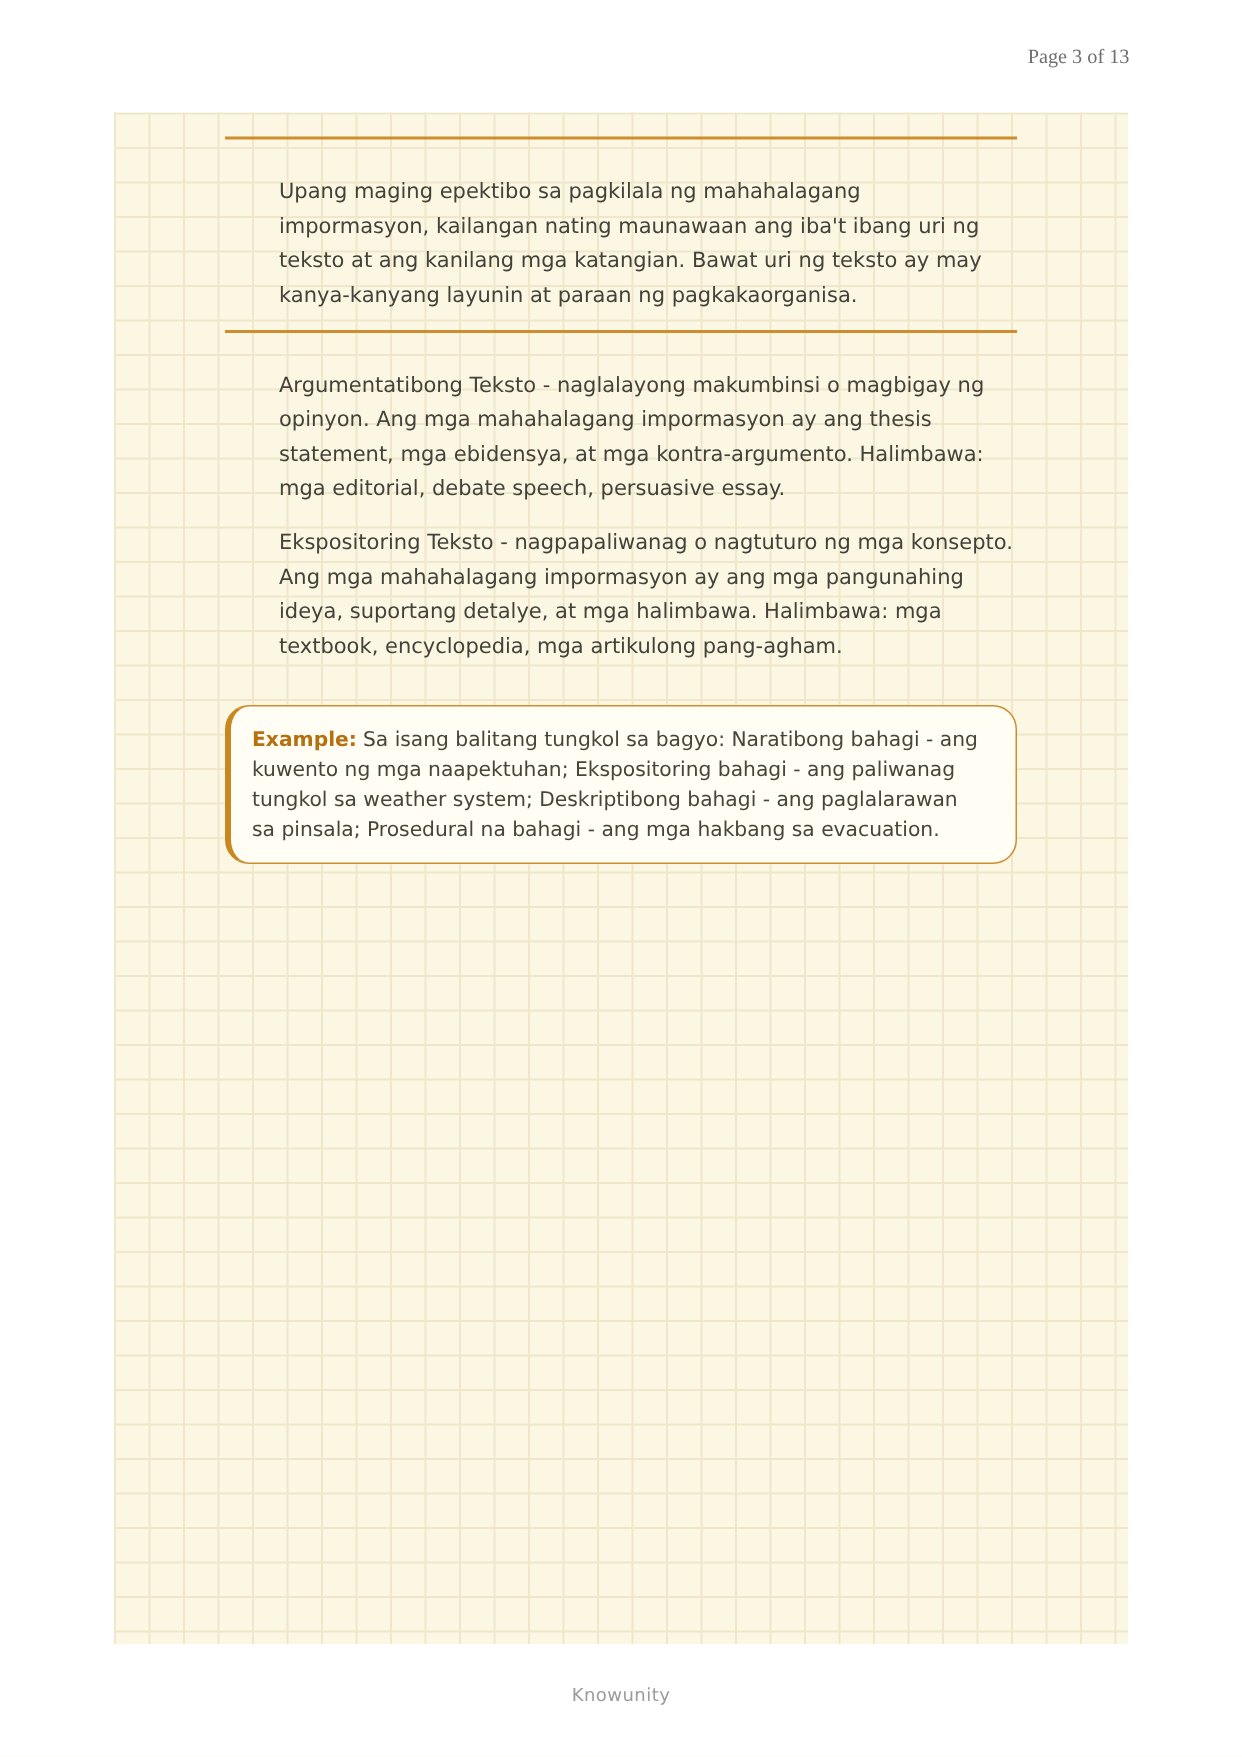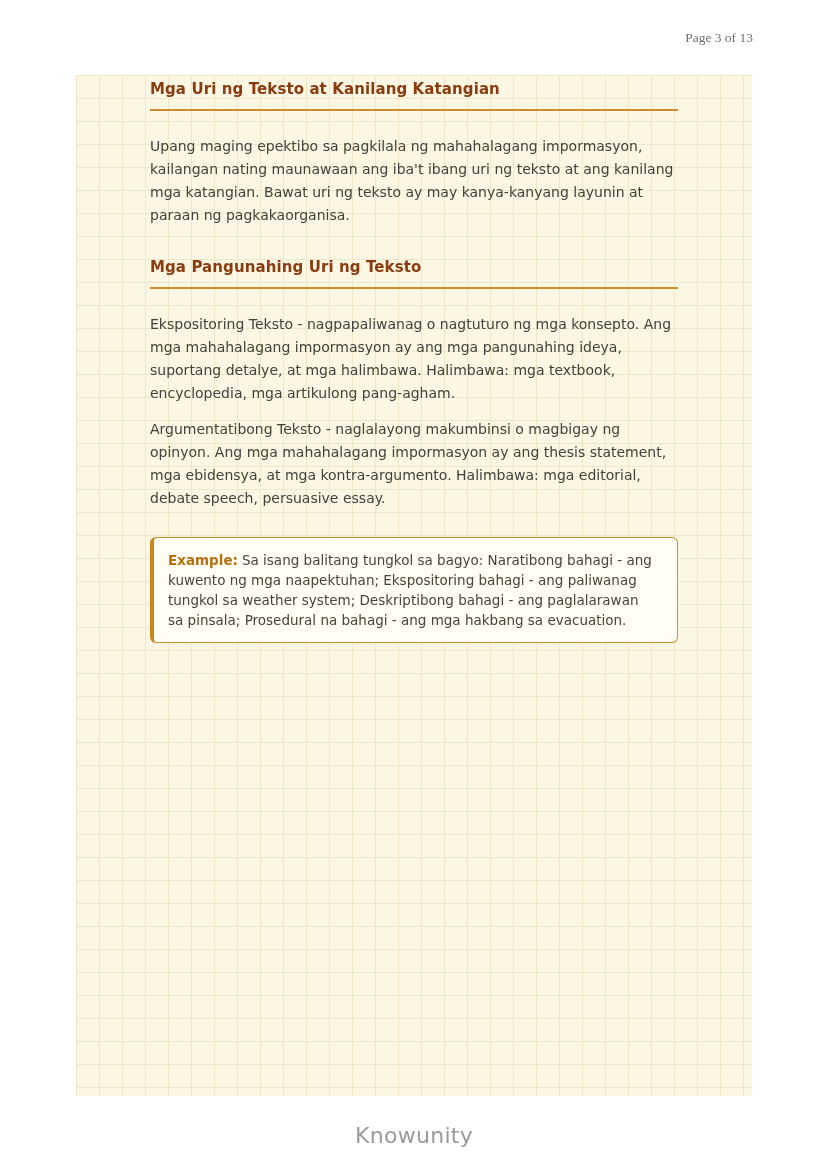--- a/index.html
+++ b/index.html
@@ -53,75 +53,74 @@
   .heading-rule{
     height:0;
     border-bottom:2px solid var(--accent-color);
     margin-top:11px;
   }
   .body-par{
     font-size:14px;
     line-height:23px;
     margin-top:24px;
     color:var(--body-color);
+    margin-left:36px;
   }
   .body-par + .body-par{
     margin-top:13px;
   }
   .section-heading.second{
     margin-top:31px;
   }
   .example-box{
     margin-top:27px;
     background:#fffdf4;
     border:1px solid var(--accent-color);
     border-left:4px solid #c8871f;
-    border-radius:6px;
+    border-radius:16px;
     padding:12px 20px 12px 14px;
     font-size:13.5px;
     line-height:20px;
     color:#4a4438;
   }
   .example-label{
     font-weight:bold;
     color:#b5700f;
     margin-right:4px;
   }
   .footer-brand{
     position:absolute;
     left:0;right:0;
     top:1123px;
     text-align:center;
-    font-size:22px;
+    font-size:12px;
     color:var(--muted-gray);
     letter-spacing:.3px;
   }
 </style>
 </head>
 <body>
 
 <div class="page">
 
   <div class="page-indicator">Page 3 of 13</div>
 
   <div class="paper">
     <div class="content">
 
-      <h2 class="section-heading">Mga Uri ng Teksto at Kanilang Katangian</h2>
       <div class="heading-rule"></div>
 
       <p class="body-par">Upang maging epektibo sa pagkilala ng mahahalagang impormasyon, kailangan nating maunawaan ang iba't ibang uri ng teksto at ang kanilang mga katangian. Bawat uri ng teksto ay may kanya-kanyang layunin at paraan ng pagkakaorganisa.</p>
 
-      <h2 class="section-heading second">Mga Pangunahing Uri ng Teksto</h2>
       <div class="heading-rule"></div>
 
 
+      <p class="body-par">Argumentatibong Teksto - naglalayong makumbinsi o magbigay ng opinyon. Ang mga mahahalagang impormasyon ay ang thesis statement, mga ebidensya, at mga kontra-argumento. Halimbawa: mga editorial, debate speech, persuasive essay.</p>
+
       <p class="body-par">Ekspositoring Teksto - nagpapaliwanag o nagtuturo ng mga konsepto. Ang mga mahahalagang impormasyon ay ang mga pangunahing ideya, suportang detalye, at mga halimbawa. Halimbawa: mga textbook, encyclopedia, mga artikulong pang-agham.</p>
-
-      <p class="body-par">Argumentatibong Teksto - naglalayong makumbinsi o magbigay ng opinyon. Ang mga mahahalagang impormasyon ay ang thesis statement, mga ebidensya, at mga kontra-argumento. Halimbawa: mga editorial, debate speech, persuasive essay.</p>
 
 
 
       <div class="example-box">
         <span class="example-label">Example:</span><span class="example-text">Sa isang balitang tungkol sa bagyo: Naratibong bahagi - ang kuwento ng mga naapektuhan; Ekspositoring bahagi - ang paliwanag tungkol sa weather system; Deskriptibong bahagi - ang paglalarawan sa pinsala; Prosedural na bahagi - ang mga hakbang sa evacuation.</span>
       </div>
 
     </div>
   </div>
 

